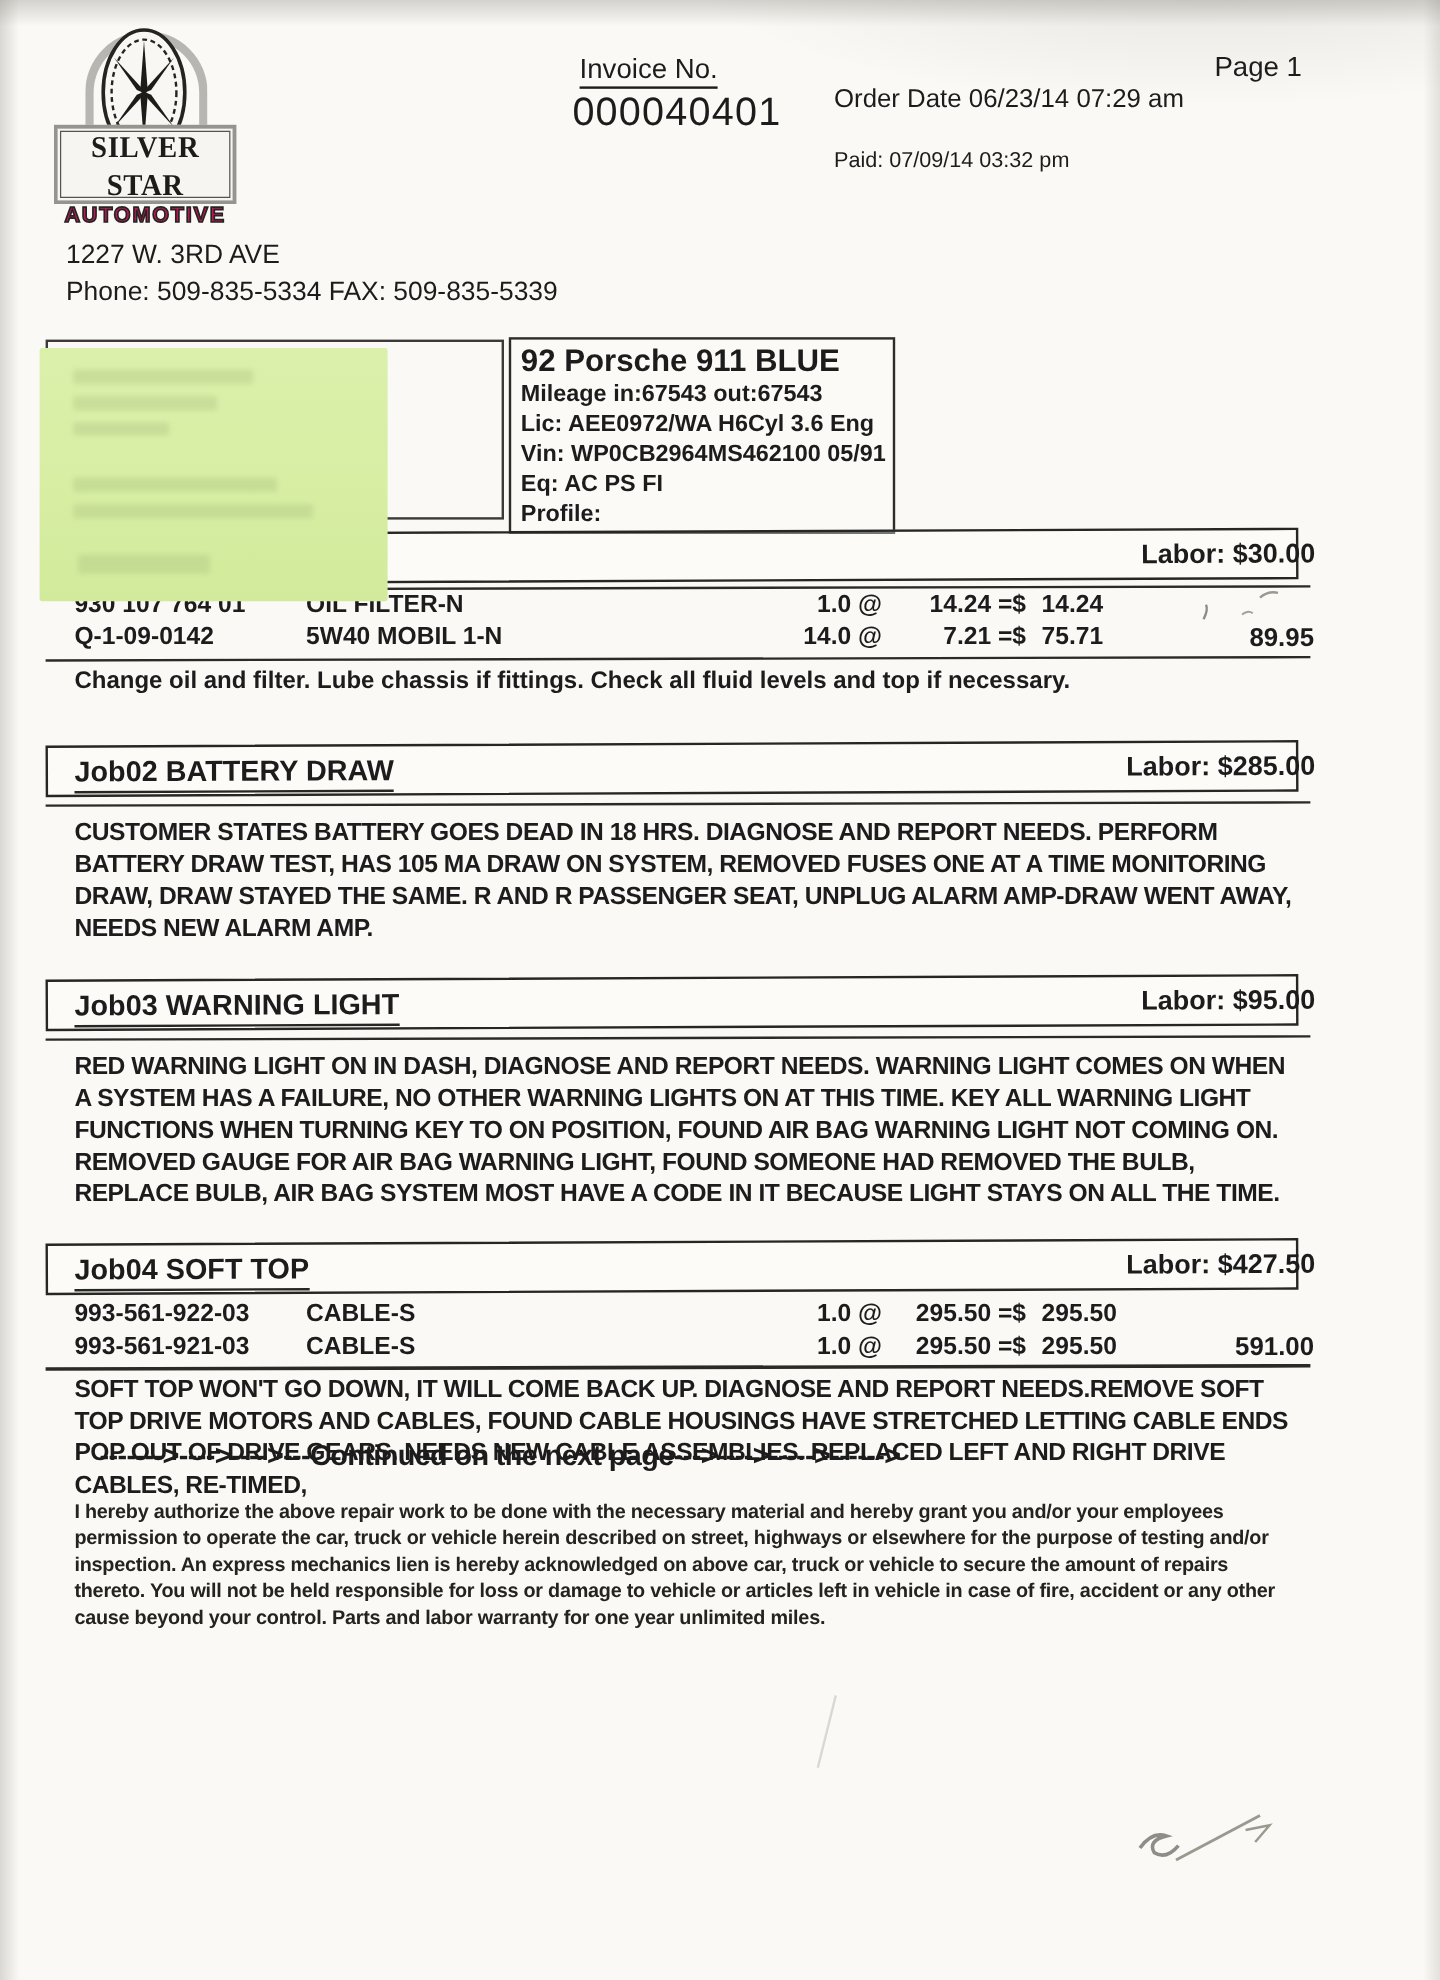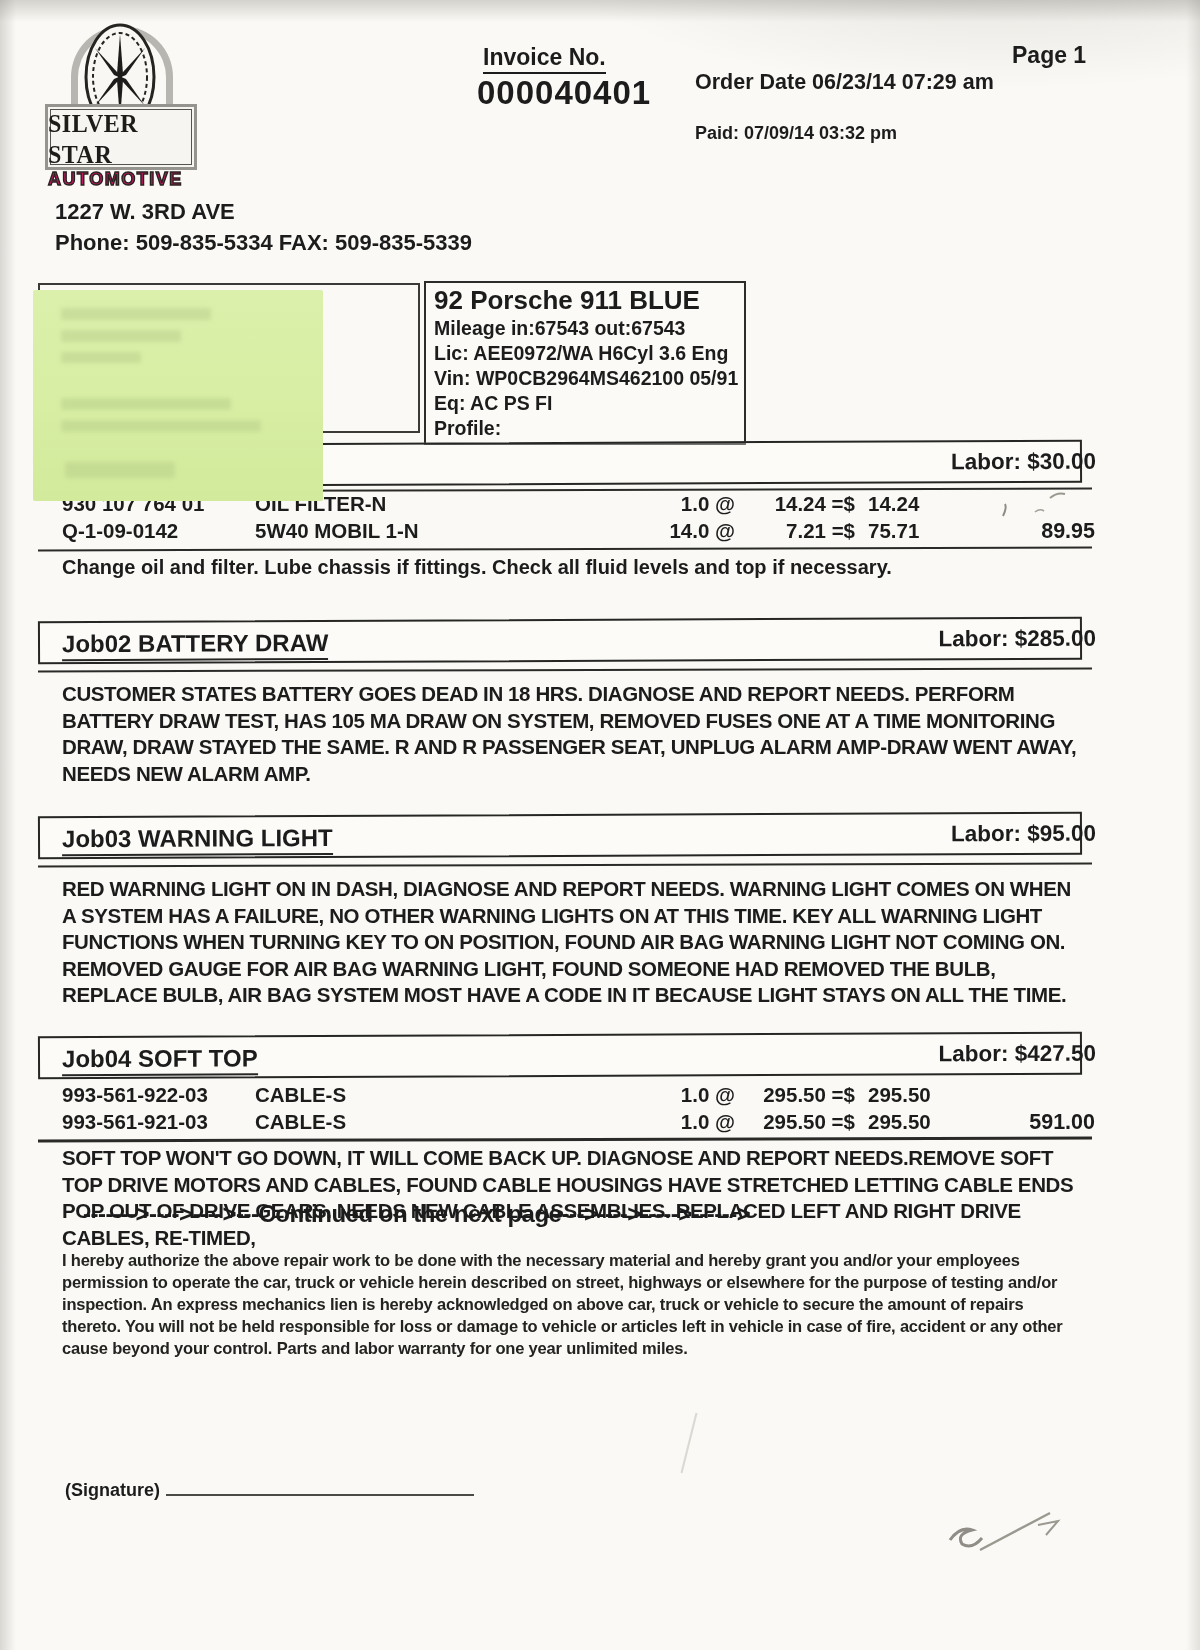--- a/index.html
+++ b/index.html
@@ -18,29 +18,29 @@
   .edge-left{position:absolute;left:0;top:0;width:16px;height:1650px;
     background:linear-gradient(90deg,rgba(130,128,122,.28),rgba(130,128,122,0));}
   .edge-right{position:absolute;right:0;top:0;width:14px;height:1650px;
     background:linear-gradient(270deg,rgba(140,138,130,.22),rgba(140,138,130,0));}
   .fold-tr{position:absolute;left:560px;top:0;width:640px;height:90px;
     background:radial-gradient(ellipse at 70% -40%,rgba(120,118,110,.18),rgba(120,118,110,0) 70%);}
   .crease-b{position:absolute;left:688px;top:1412px;width:2px;height:62px;
     background:rgba(120,118,110,.25);transform:rotate(14deg);}
 
   .abs{position:absolute;}
-  .b{font-weight:bold;}
+  .b{font-weight:normal;}
 
   
   .logo{position:absolute;left:45px;top:22px;width:152px;height:146px;}
   .logo-arch{position:absolute;left:26px;top:4px;width:88px;height:116px;
     border:7px solid #b8b6b0;border-bottom:none;border-radius:51px 51px 0 0;}
   .logo-box{position:absolute;left:0;top:82px;width:146px;height:60px;
     background:#f6f5f1;border:3px solid #96948e;box-shadow:inset 0 0 0 2px #f6f5f1, inset 0 0 0 3px #55534e;
-    text-align:left;}
+    text-align:center;}
   .logo-line1{font-family:"Liberation Serif",serif;font-weight:bold;font-size:24px;
     letter-spacing:.5px;color:#1e1c1a;line-height:30px;margin-top:2px;transform:scaleY(1.05);}
   .logo-line2{font-size:18px;font-weight:bold;letter-spacing:1.5px;color:#be185d;
     -webkit-text-stroke:1.4px #262421;line-height:20px;}
   .logo-oval{position:absolute;left:36px;top:0px;}
 
   
   .inv-label{left:483px;top:44px;font-size:23px;border-bottom:2px solid #1c1c1c;padding-bottom:1px;}
   .inv-num{left:477px;top:74px;font-size:33px;letter-spacing:1px;}
   .order-date{left:695px;top:70px;font-size:21.5px;}
@@ -213,23 +213,20 @@
     <span class="c-ext">295.50</span>
     <span class="c-tot">591.00</span>
   </div>
   <div class="abs subrule" style="top:1138px;border-top-width:3px;"></div>
   <div class="abs jdesc" style="top:1145px;">SOFT TOP WON'T GO DOWN, IT WILL COME BACK UP. DIAGNOSE AND REPORT NEEDS.REMOVE SOFT TOP DRIVE MOTORS AND CABLES, FOUND CABLE HOUSINGS HAVE STRETCHED LETTING CABLE ENDS POP OUT OF DRIVE GEARS. NEEDS NEW CABLE ASSEMBLIES. REPLACED LEFT AND RIGHT DRIVE CABLES, RE-TIMED,</div>
 
   <div class="abs continued">-------&gt;----&gt;----&gt;---Continued on the next page---&gt;----&gt;-----&gt;------&gt;</div>
 
   <div class="abs legal">I hereby authorize the above repair work to be done with the necessary material and hereby grant you and/or your employees permission to operate the car, truck or vehicle herein described on street, highways or elsewhere for the purpose of testing and/or inspection.  An express mechanics lien is hereby acknowledged on above car, truck or vehicle to secure the amount of repairs thereto.  You will not be held responsible for loss or damage to vehicle or articles left in vehicle in case of fire, accident or any other cause beyond your control. Parts and labor warranty for one year unlimited miles.</div>
 
-  <div class="abs sig">
-    <span>(Signature)</span><span class="sig-line"></span>
-  </div>
 
   <svg class="pen" style="left:995px;top:486px;" width="80" height="40" viewBox="0 0 80 40">
     <path d="M8 30 Q12 22 10 18" stroke="#8f8d86" stroke-width="2" fill="none"></path>
     <path d="M55 12 Q62 6 70 8" stroke="#9a988f" stroke-width="2" fill="none"></path>
     <path d="M40 26 q5 -4 9 -1" stroke="#a3a198" stroke-width="1.6" fill="none"></path>
   </svg>
   <svg class="pen" style="left:920px;top:1495px;" width="160" height="80" viewBox="0 0 160 80">
     <path d="M30 45 q10 -14 22 -10 q-16 4 -10 14 q10 6 20 -6" stroke="#8f8d86" stroke-width="3" fill="none"></path>
     <path d="M60 55 L130 18" stroke="#9a988f" stroke-width="2.4" fill="none"></path>
     <path d="M118 30 L138 26 L126 40" stroke="#9a988f" stroke-width="2" fill="none"></path>

